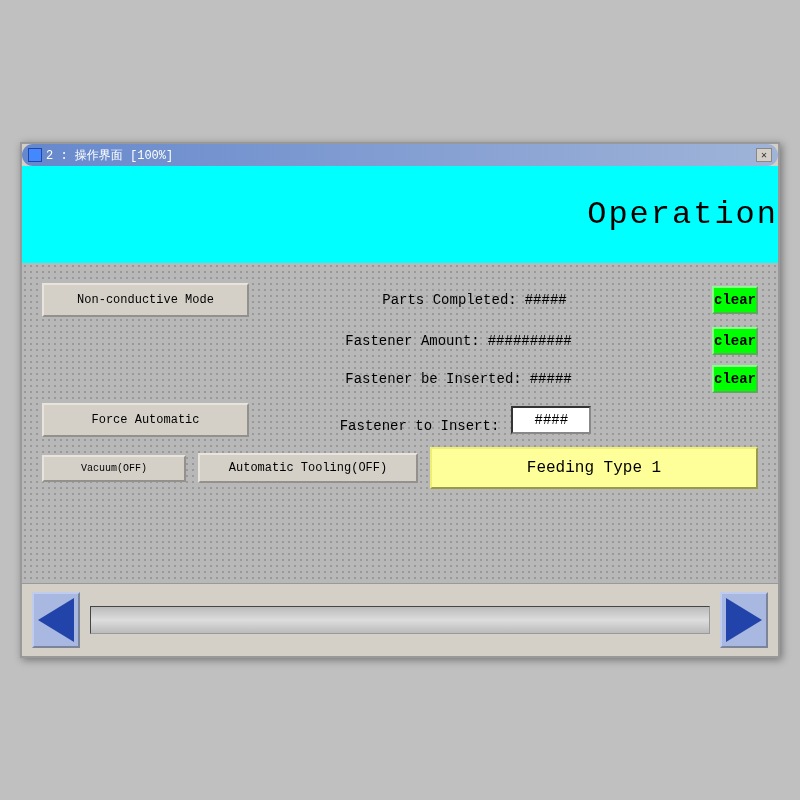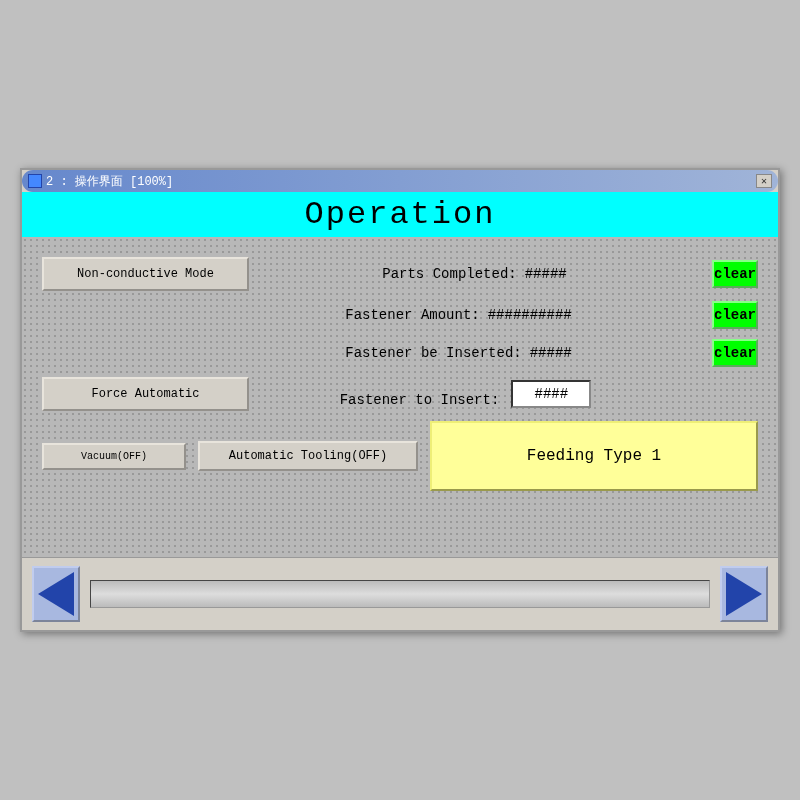--- a/index.html
+++ b/index.html
@@ -55,22 +55,22 @@
       font-size: 10px;
       display: flex;
       align-items: center;
       justify-content: center;
       cursor: pointer;
       color: #333;
     }
 
     .header-bar {
       background: cyan;
-      text-align: center;
-      padding: 4px 0;
+      text-align: right;
+      padding: 30px 0;
       font-size: 32px;
       font-family: 'Courier New', Courier, monospace;
       letter-spacing: 2px;
       color: #000;
     }
 
     .main-content {
       background: #b8b8b8;
       background-image: radial-gradient(circle, #999 1px, transparent 1px);
       background-size: 6px 6px;
@@ -177,21 +177,21 @@
       height: 28px;
       background: linear-gradient(to bottom, #bbb, #ddd, #bbb);
       border: 1px inset #999;
     }
 
     .feeding-btn {
       background: #ffff99;
       border: 2px outset #eeee77;
       font-family: 'Courier New', Courier, monospace;
       font-size: 16px;
-      padding: 24px 20px;
+      padding: 10px 20px;
       cursor: pointer;
       flex: 1;
       text-align: center;
     }
 
     .bottom-row {
       display: flex;
       align-items: center;
       gap: 12px;
       margin-top: 8px;

